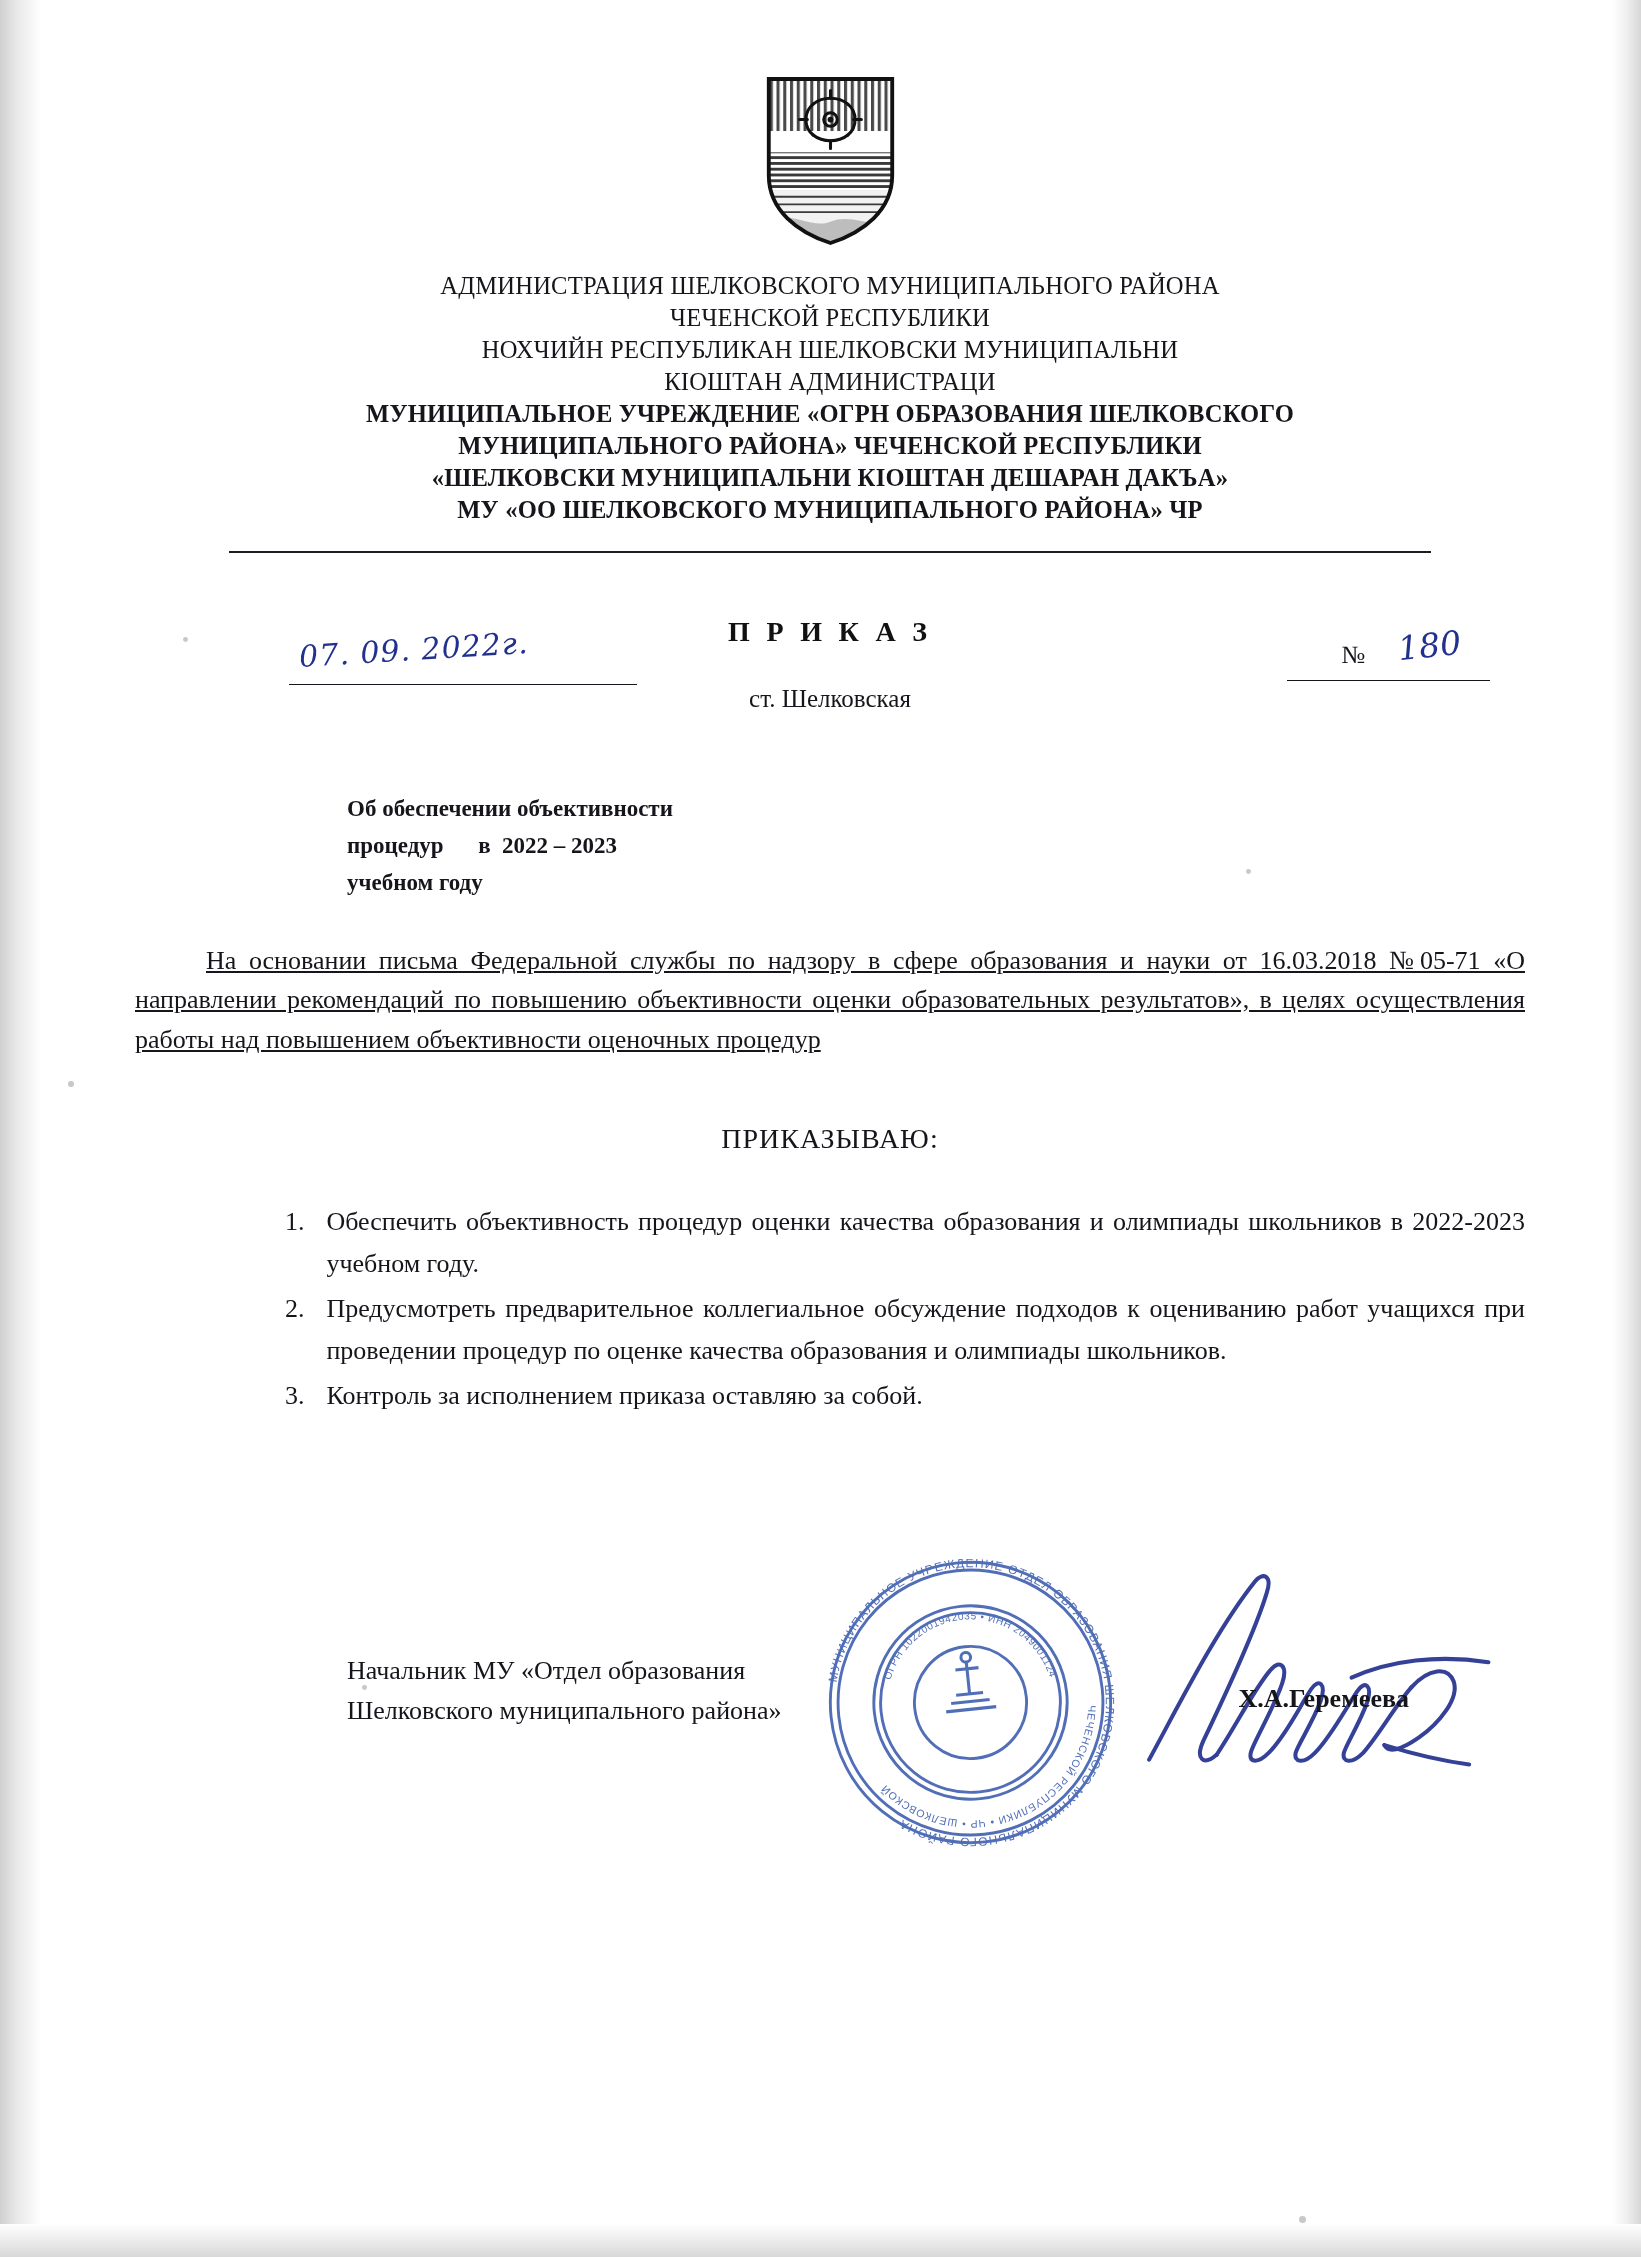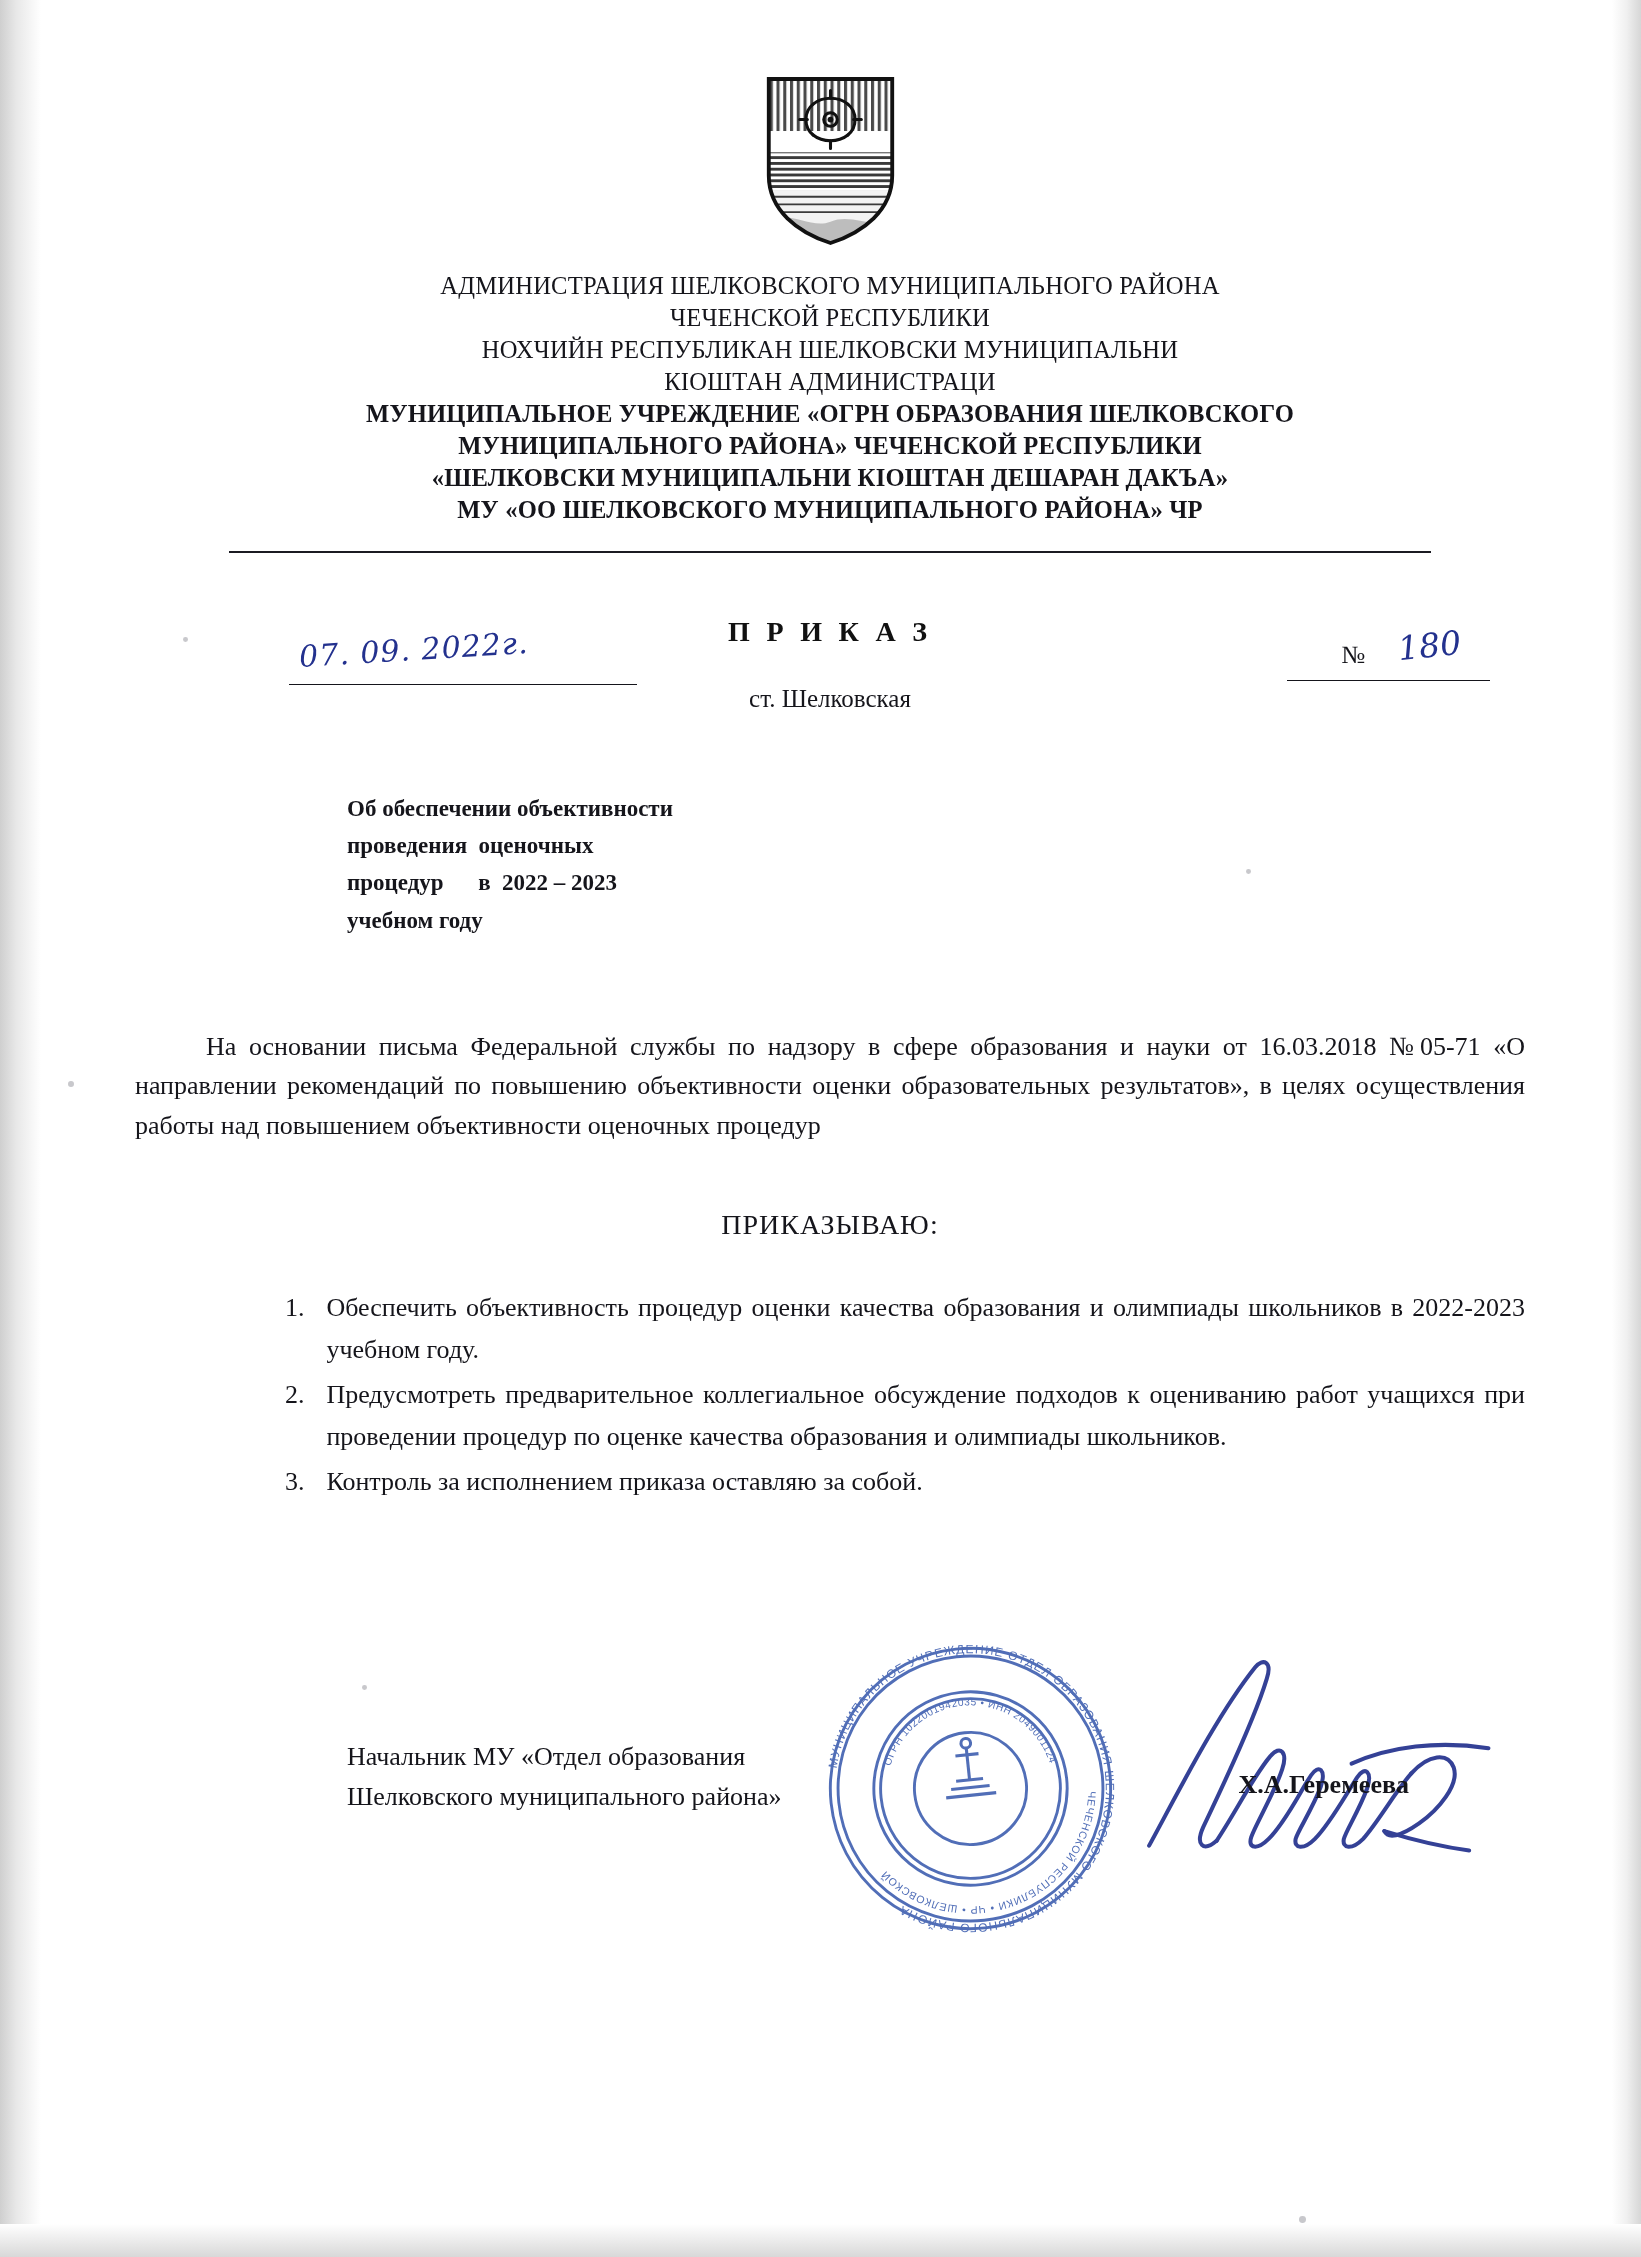--- a/index.html
+++ b/index.html
@@ -150,26 +150,27 @@
     margin-left: 212px;
     font-weight: bold;
     font-size: 23px;
     line-height: 1.62;
     color: #15151b;
   }
   .subject .sub-line { white-space: pre; }
 
   
   .body-para {
-    margin-top: 88px;
+    margin-top: 39px;
     font-size: 26px;
     line-height: 1.52;
     text-align: justify;
     text-indent: 71px;
     color: #15151b;
+    text-decoration: underline;
   }
 
   
   .decree {
     text-align: center;
     font-size: 28px;
     letter-spacing: 1px;
     margin-top: 64px;
     color: #15151b;
   }
@@ -316,21 +317,20 @@
       <div class="order-city">ст. Шелковская</div>
       <div class="date-hand">07. 09. 2022г.</div>
       <div class="date-underline"></div>
       <div class="num-label">№</div>
       <div class="num-hand">180</div>
       <div class="num-underline"></div>
     </div>
 
     <div class="subject">
       <div class="sub-line">Об обеспечении объективности</div>
-      <div class="sub-line">проведения  оценочных</div>
       <div class="sub-line">процедур      в  2022 – 2023</div>
       <div class="sub-line">учебном году</div>
     </div>
 
     <div class="body-para">На основании письма Федеральной службы по надзору в сфере образования и науки от 16.03.2018 №05-71 «О направлении рекомендаций по повышению объективности оценки образовательных результатов», в целях осуществления работы над повышением объективности оценочных процедур</div>
 
     <div class="decree">ПРИКАЗЫВАЮ:</div>
 
     <ol class="items">
       <li>Обеспечить объективность процедур оценки качества образования и олимпиады школьников в 2022-2023 учебном году.</li>

